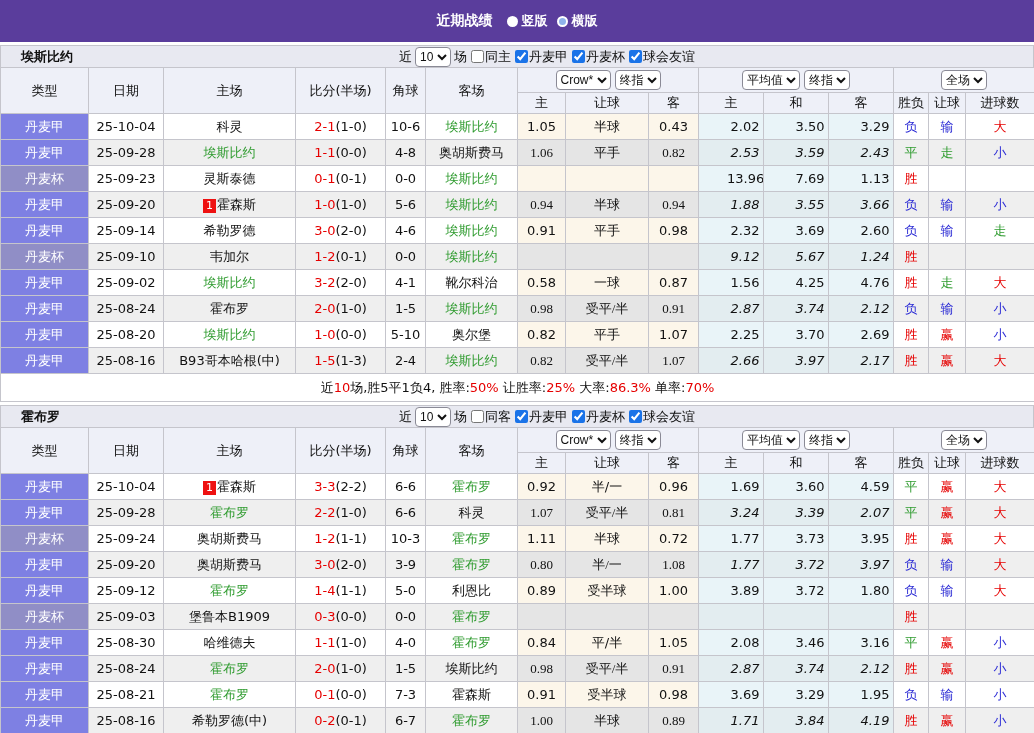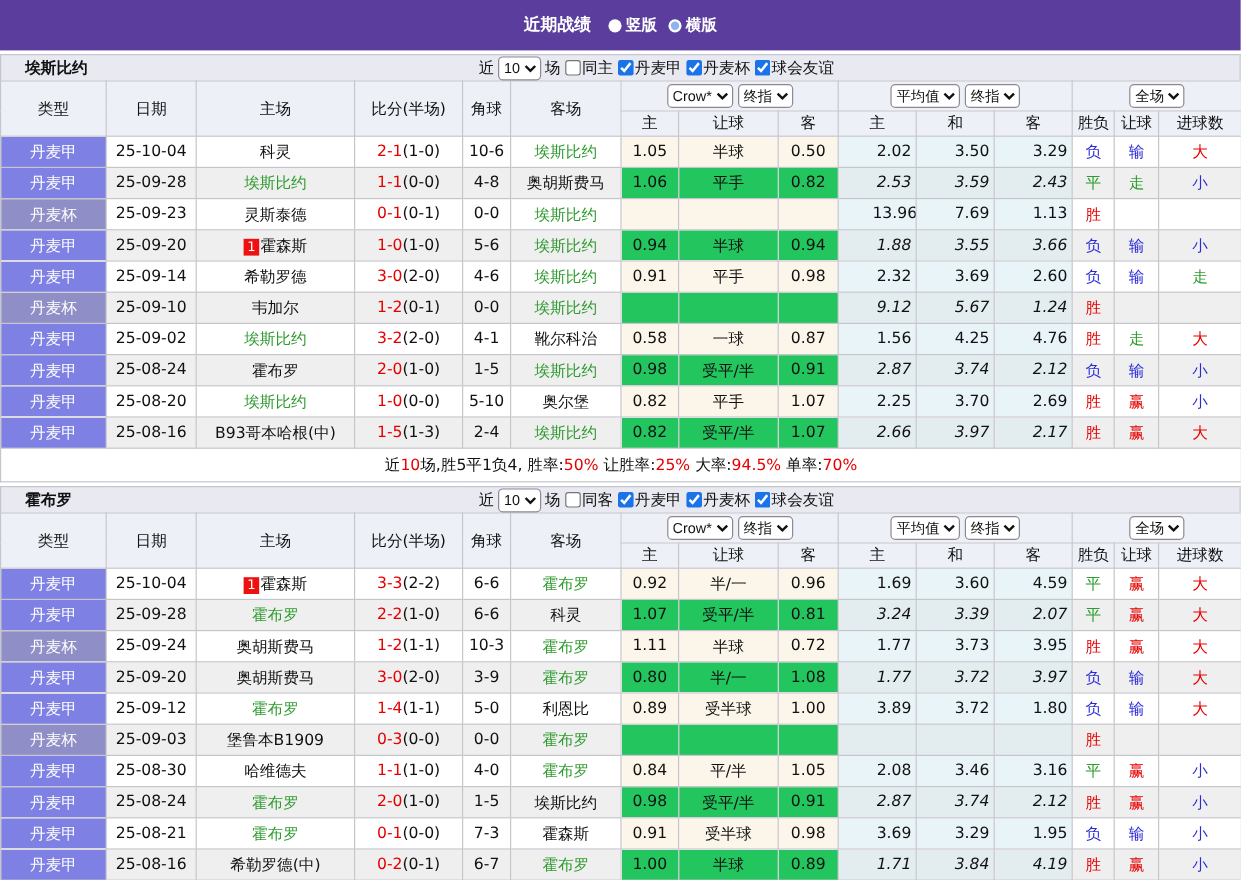--- a/index.html
+++ b/index.html
@@ -28,21 +28,21 @@
   
   table.matches{border-collapse:collapse;table-layout:fixed;width:1034px;font-size:13px;}
   .matches th,.matches td{border:1px solid #c5c5cc;text-align:center;padding:0;
     white-space:nowrap;overflow:hidden;}
   .matches thead th{background:#eef0f8;font-weight:normal;height:20px;}
   .matches thead tr:first-child th{height:24px;}
   .matches thead th.dd .sel{margin:0 2px;}
   .matches tbody td{height:25px;background:#fff;}
   .matches tbody tr.even td{background:#efefef;}
   .matches tbody tr td.cream{background:#fcf6ea;}
-  .matches tbody tr.even td.cream{background:#22c55e;}
+  .matches tbody tr.even td.cream{background:#e5e5e5;font-family:Liberation Serif, serif;}
   .matches tbody tr td.cyan{background:#e9f4f8;padding-left:28px;}
   .matches tbody tr.even td.cyan{background:#e3edf0;font-style:italic;}
   .matches tbody tr td.league{background:#7e80e3;color:#fff;}
   .matches tbody tr td.cup{background:#908ec6;color:#fff;}
   .matches tfoot td.summary{height:27px;background:#fff;font-size:13px;}
 
   .c-red{color:#e60000;text-align:right;}
   .c-green{color:#2e9b2e;}
   .c-blue{color:#2b2bd5;}
   .badge{display:inline-block;background:#ee1111;color:#fff;font-size:11px;
@@ -133,21 +133,21 @@
         <tbody>
           <tr>
             <td class="league">丹麦甲</td>
             <td>25-10-04</td>
             <td><span>科灵</span></td>
             <td><span class="c-red">2-1</span><span>(1-0)</span></td>
             <td>10-6</td>
             <td><span class="c-green">埃斯比约</span></td>
             <td class="cream">1.05</td>
             <td class="cream">半球</td>
-            <td class="cream">0.50</td>
+            <td class="cream">0.43</td>
             <td class="cyan">2.02</td>
             <td class="cyan">3.50</td>
             <td class="cyan">3.29</td>
             <td class="c-blue">负</td>
             <td class="c-blue">输</td>
             <td class="c-red">大</td>
           </tr>
           <tr class="even">
             <td class="league">丹麦甲</td>
             <td>25-09-28</td>
@@ -297,21 +297,21 @@
             <td class="cyan">2.66</td>
             <td class="cyan">3.97</td>
             <td class="cyan">2.17</td>
             <td class="c-red">胜</td>
             <td class="c-red">赢</td>
             <td class="c-red">大</td>
           </tr>
         </tbody>
         <tfoot>
           <tr>
-            <td class="summary" colspan="15"><span>近</span><span class="c-red">10</span><span>场,胜5平1负4, 胜率:</span><span class="c-red">50%</span><span> 让胜率:</span><span class="c-red">25%</span><span> 大率:</span><span class="c-red">94.5%</span><span> 单率:</span><span class="c-red">70%</span></td>
+            <td class="summary" colspan="15"><span>近</span><span class="c-red">10</span><span>场,胜5平1负4, 胜率:</span><span class="c-red">50%</span><span> 让胜率:</span><span class="c-red">25%</span><span> 大率:</span><span class="c-red">86.3%</span><span> 单率:</span><span class="c-red">70%</span></td>
           </tr>
         </tfoot>
       </table>
       <div class="sec-header">
         <span class="team-name">霍布罗</span>
         <span class="filters">
           <span>近</span>
           <select class="sel"><option>10</option></select>
           <span>场</span>
           <label class="chk">

